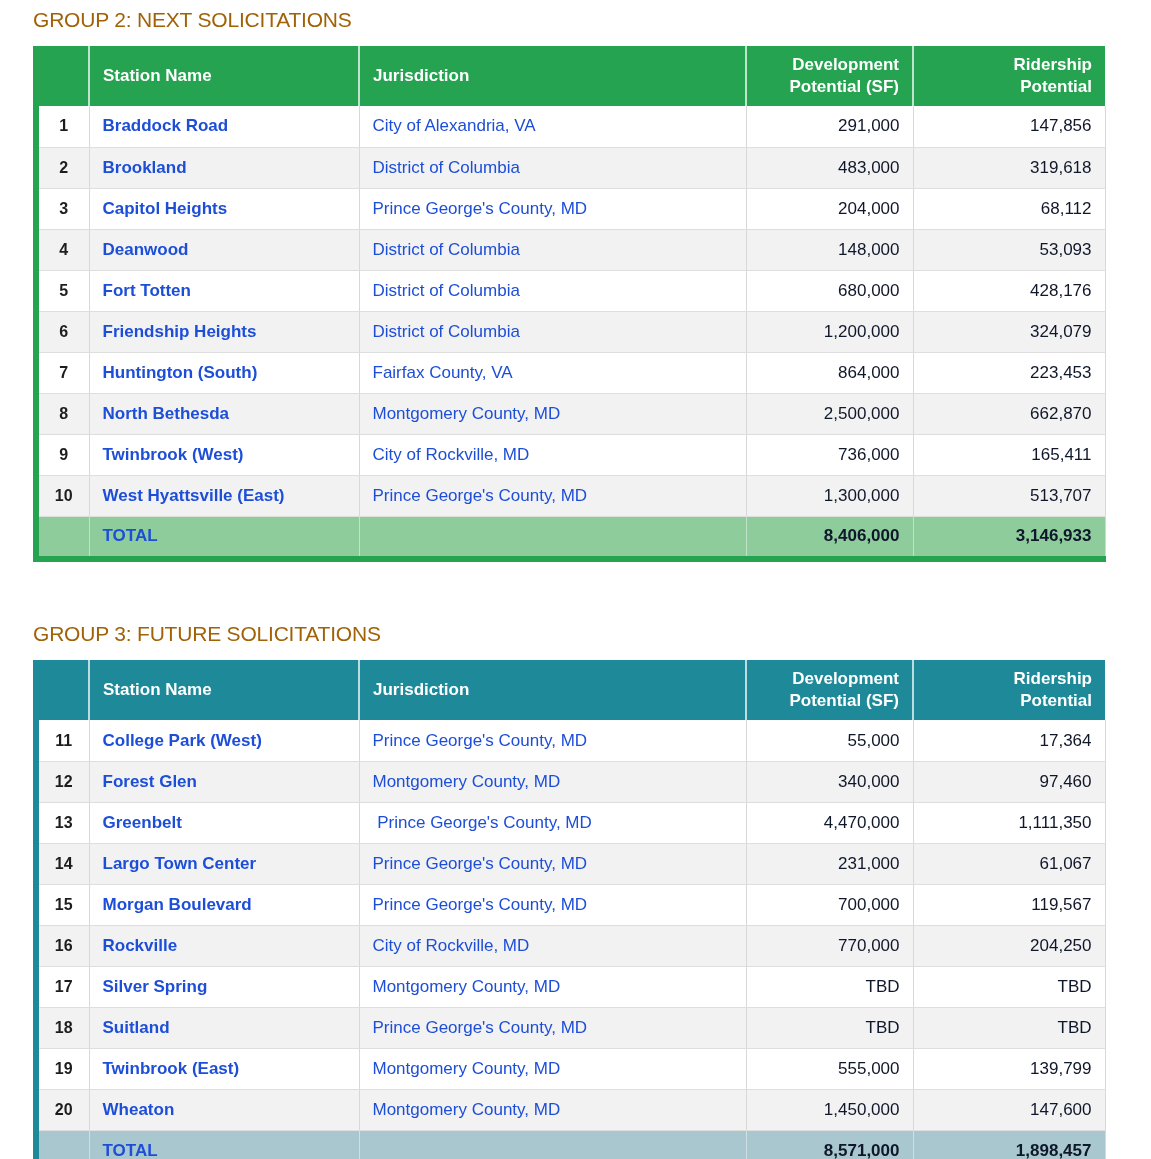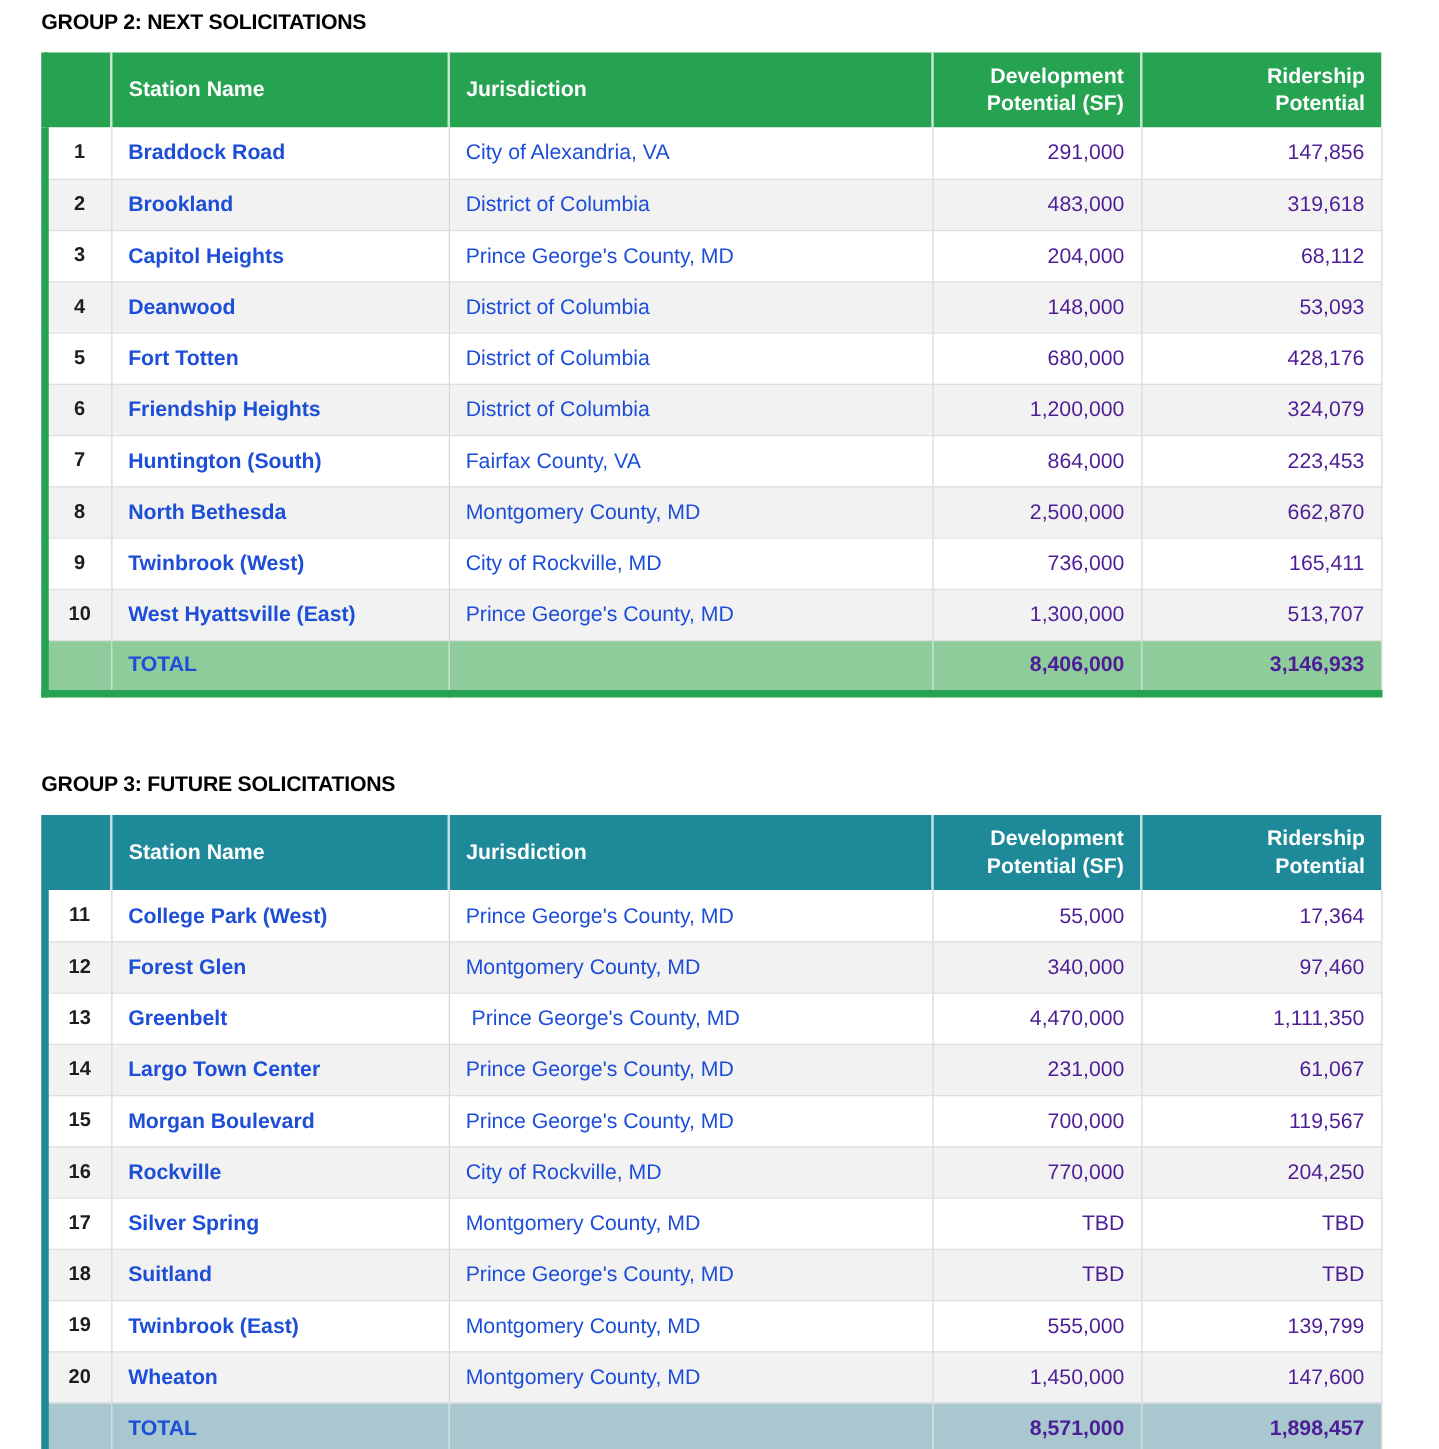--- a/index.html
+++ b/index.html
@@ -12,24 +12,24 @@
   .page {
     width: 1151px;
     min-height: 1159px;
     box-sizing: border-box;
     padding: 8px 12px 10px 33px;
   }
   .table-section { margin: 0 0 34px 0; }
   .table-section + .table-section { margin-top: 60px; }
 
   .table-title {
-    font-size: 17px;
-    font-weight: 700;
+    font-size: 21px;
+    font-weight: 400;
     letter-spacing: -0.2px;
-    color: #000000;
+    color: #a16207;
     margin: 0 0 14px 0;
   }
 
   table.data-table {
     border-collapse: collapse;
     table-layout: fixed;
     width: 1069px;
     border-left: 6px solid var(--accent);
     border-bottom: 6px solid var(--accent);
   }
@@ -71,21 +71,21 @@
 
   td.td-num {
     text-align: center;
     font-weight: 700;
     color: #1d1d1d;
     font-size: 16px;
     padding: 2px 6px;
   }
   td.td-station { font-weight: 700; color: #1d4ed8; }
   td.td-jur     { color: #1d4ed8; white-space: pre-wrap; }
-  td.td-dev, td.td-rid { text-align: right; color: #4c1d95; }
+  td.td-dev, td.td-rid { text-align: right; color: #0f172a; }
 
   tfoot td {
     background: var(--total-bg);
     height: 43px;
     box-sizing: border-box;
     padding: 2px 13px;
     font-size: 17px;
     font-weight: 700;
     color: #1d1d1d;
     vertical-align: middle;

